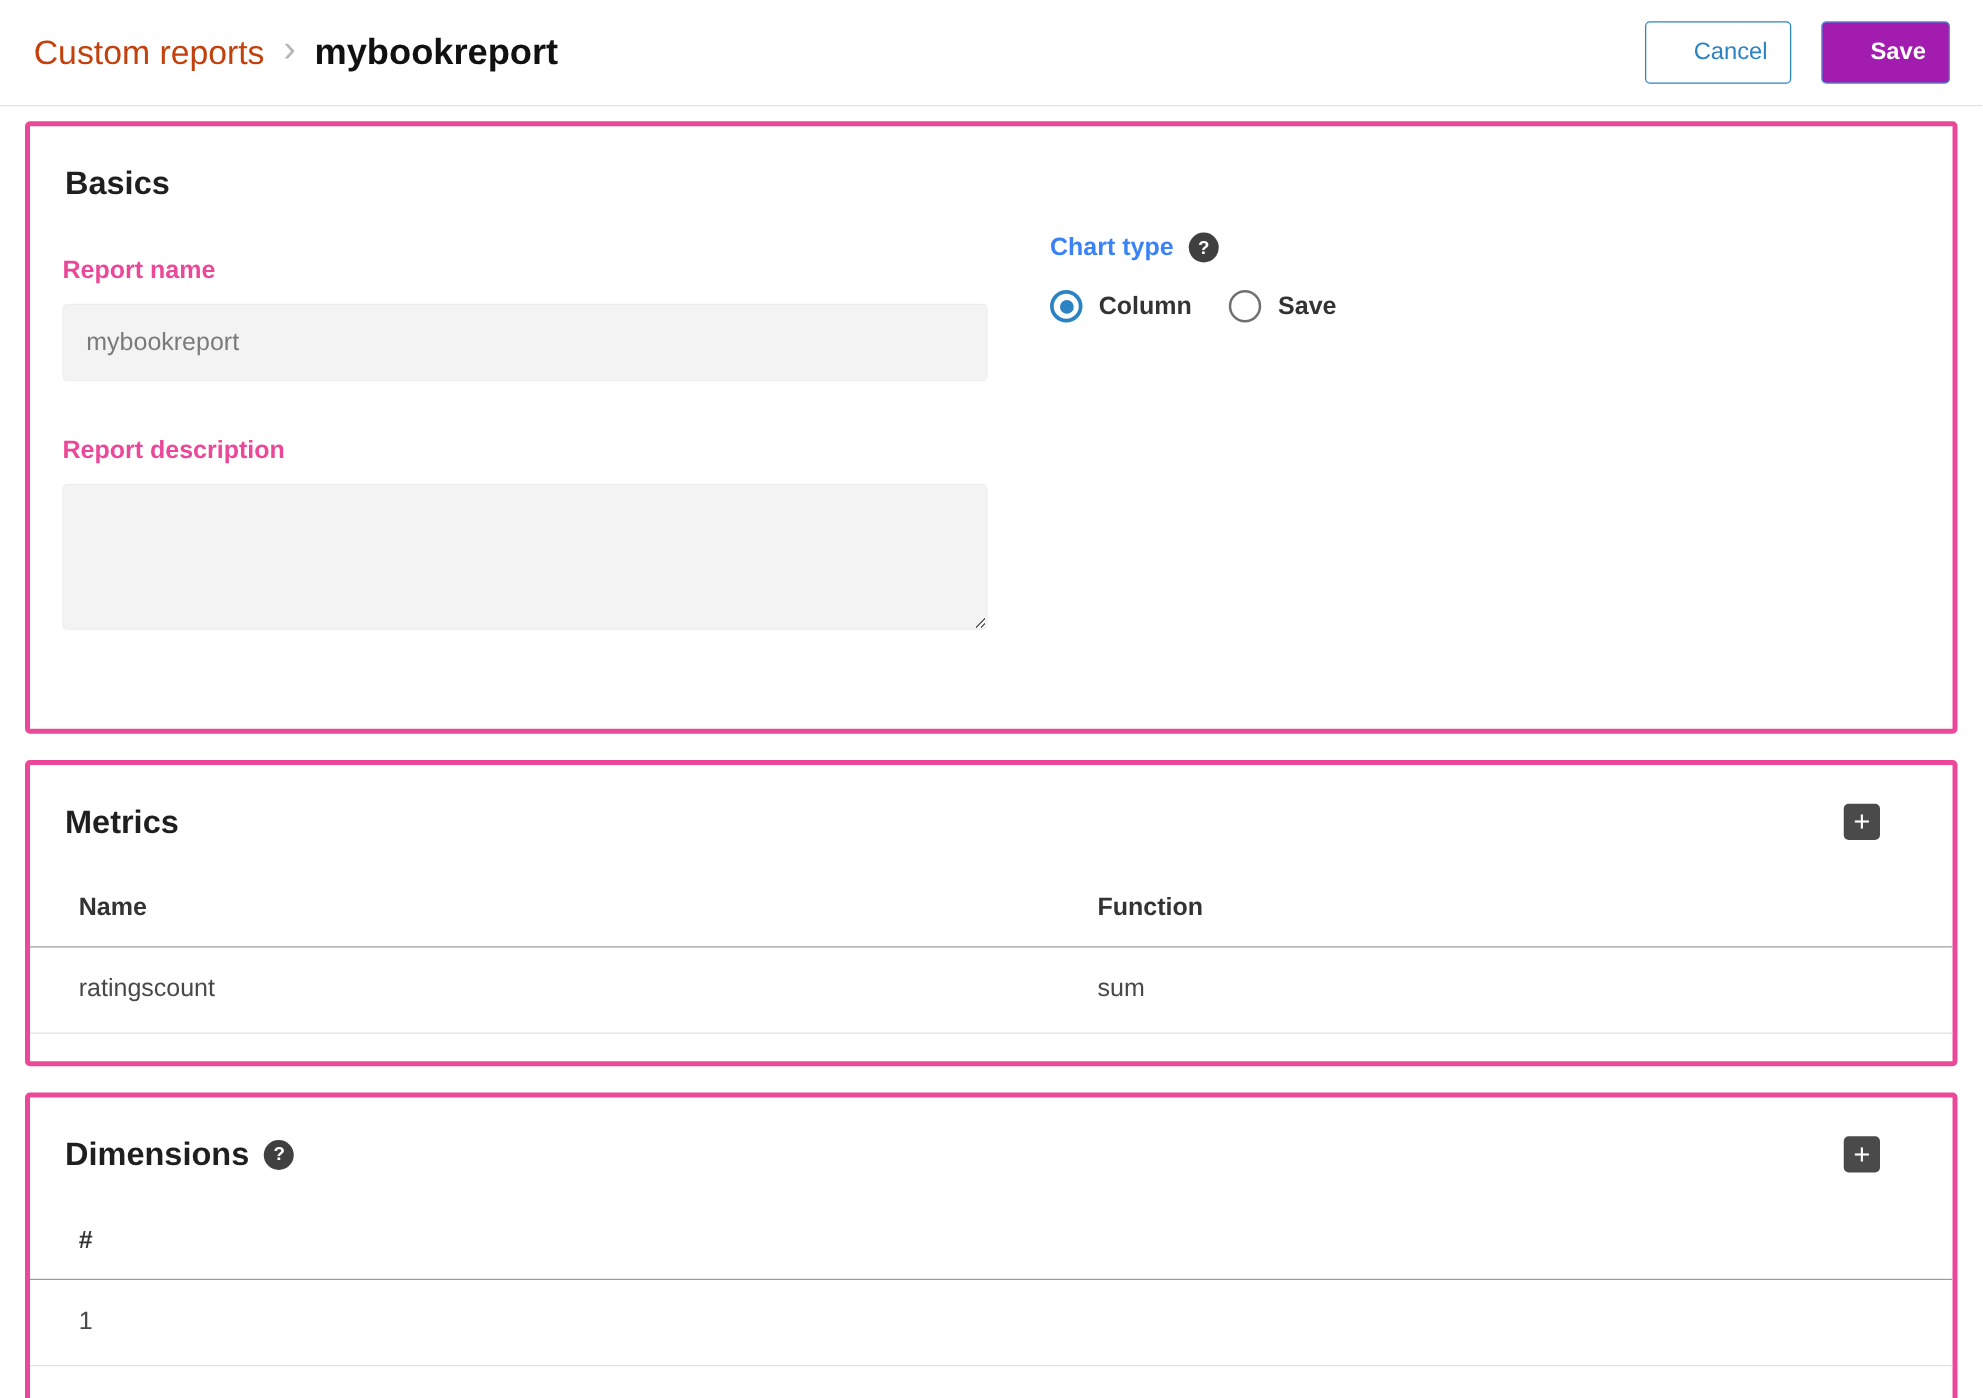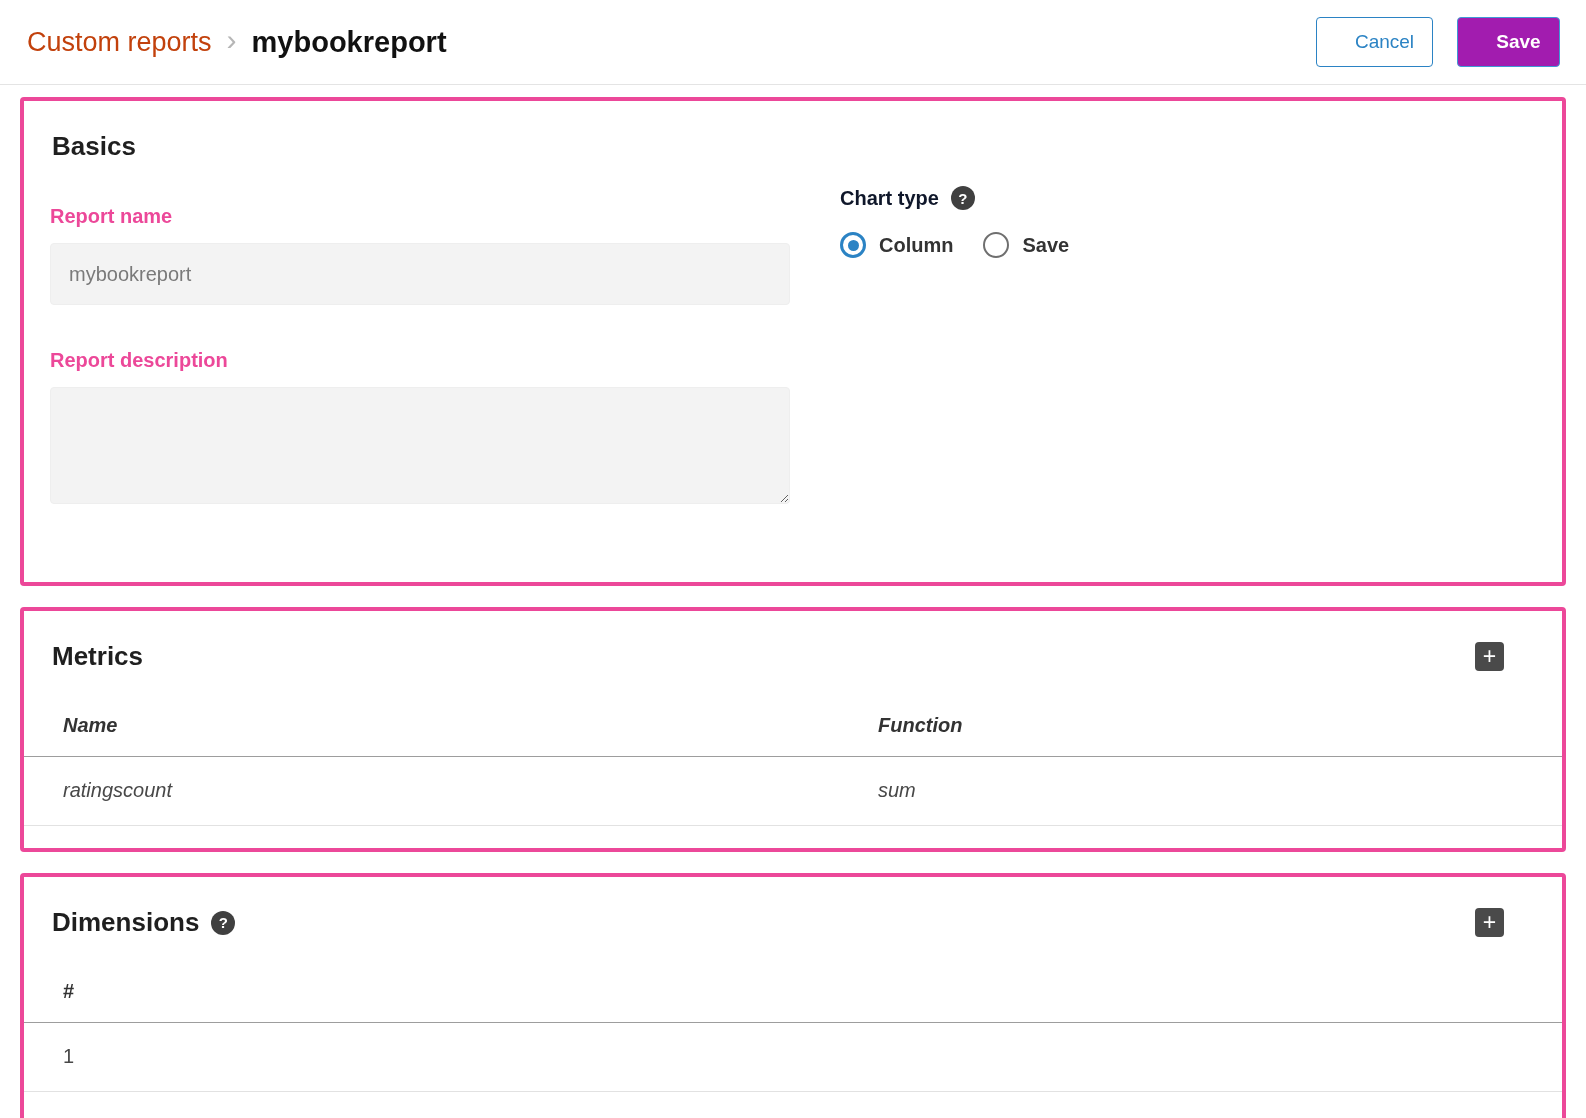--- a/index.html
+++ b/index.html
@@ -120,21 +120,21 @@
     background: #f3f3f3;
     border: 1px solid #eeeeee;
     border-radius: 4px;
     font-family: "Liberation Sans", sans-serif;
     font-size: 20px;
     color: #555;
     padding: 12px 18px;
     resize: both;
   }
   .chart-type-head { display: flex; align-items: center; gap: 12px; }
-  .chart-type-label { font-size: 20px; font-weight: bold; color: #0f172a; }
+  .chart-type-label { font-size: 20px; font-weight: bold; color: #3b82f6; }
   .radio-row { display: flex; align-items: center; margin-top: 22px; }
   .radio {
     width: 26px; height: 26px;
     border-radius: 50%;
     display: inline-flex;
     align-items: center;
     justify-content: center;
     cursor: pointer;
     flex: 0 0 auto;
   }
@@ -148,21 +148,21 @@
   .radio-label { font-size: 20px; font-weight: 600; color: #333; margin-left: 13px; cursor: pointer; }
   .radio-gap { margin-left: 30px; }
 
   
   .table { margin-top: 28px; }
   .trow {
     display: grid;
     padding: 0 39px;
     align-items: center;
   }
-  .metrics-grid { grid-template-columns: 815px 1fr; font-style: italic; }
+  .metrics-grid { grid-template-columns: 815px 1fr; }
   .dims-grid { grid-template-columns: 354px 1fr; }
   .thead {
     font-size: 20px;
     font-weight: bold;
     color: #333;
     padding-top: 14px;
     padding-bottom: 19px;
     border-bottom: 1px solid #9d9d9d;
   }
   .tdata {

